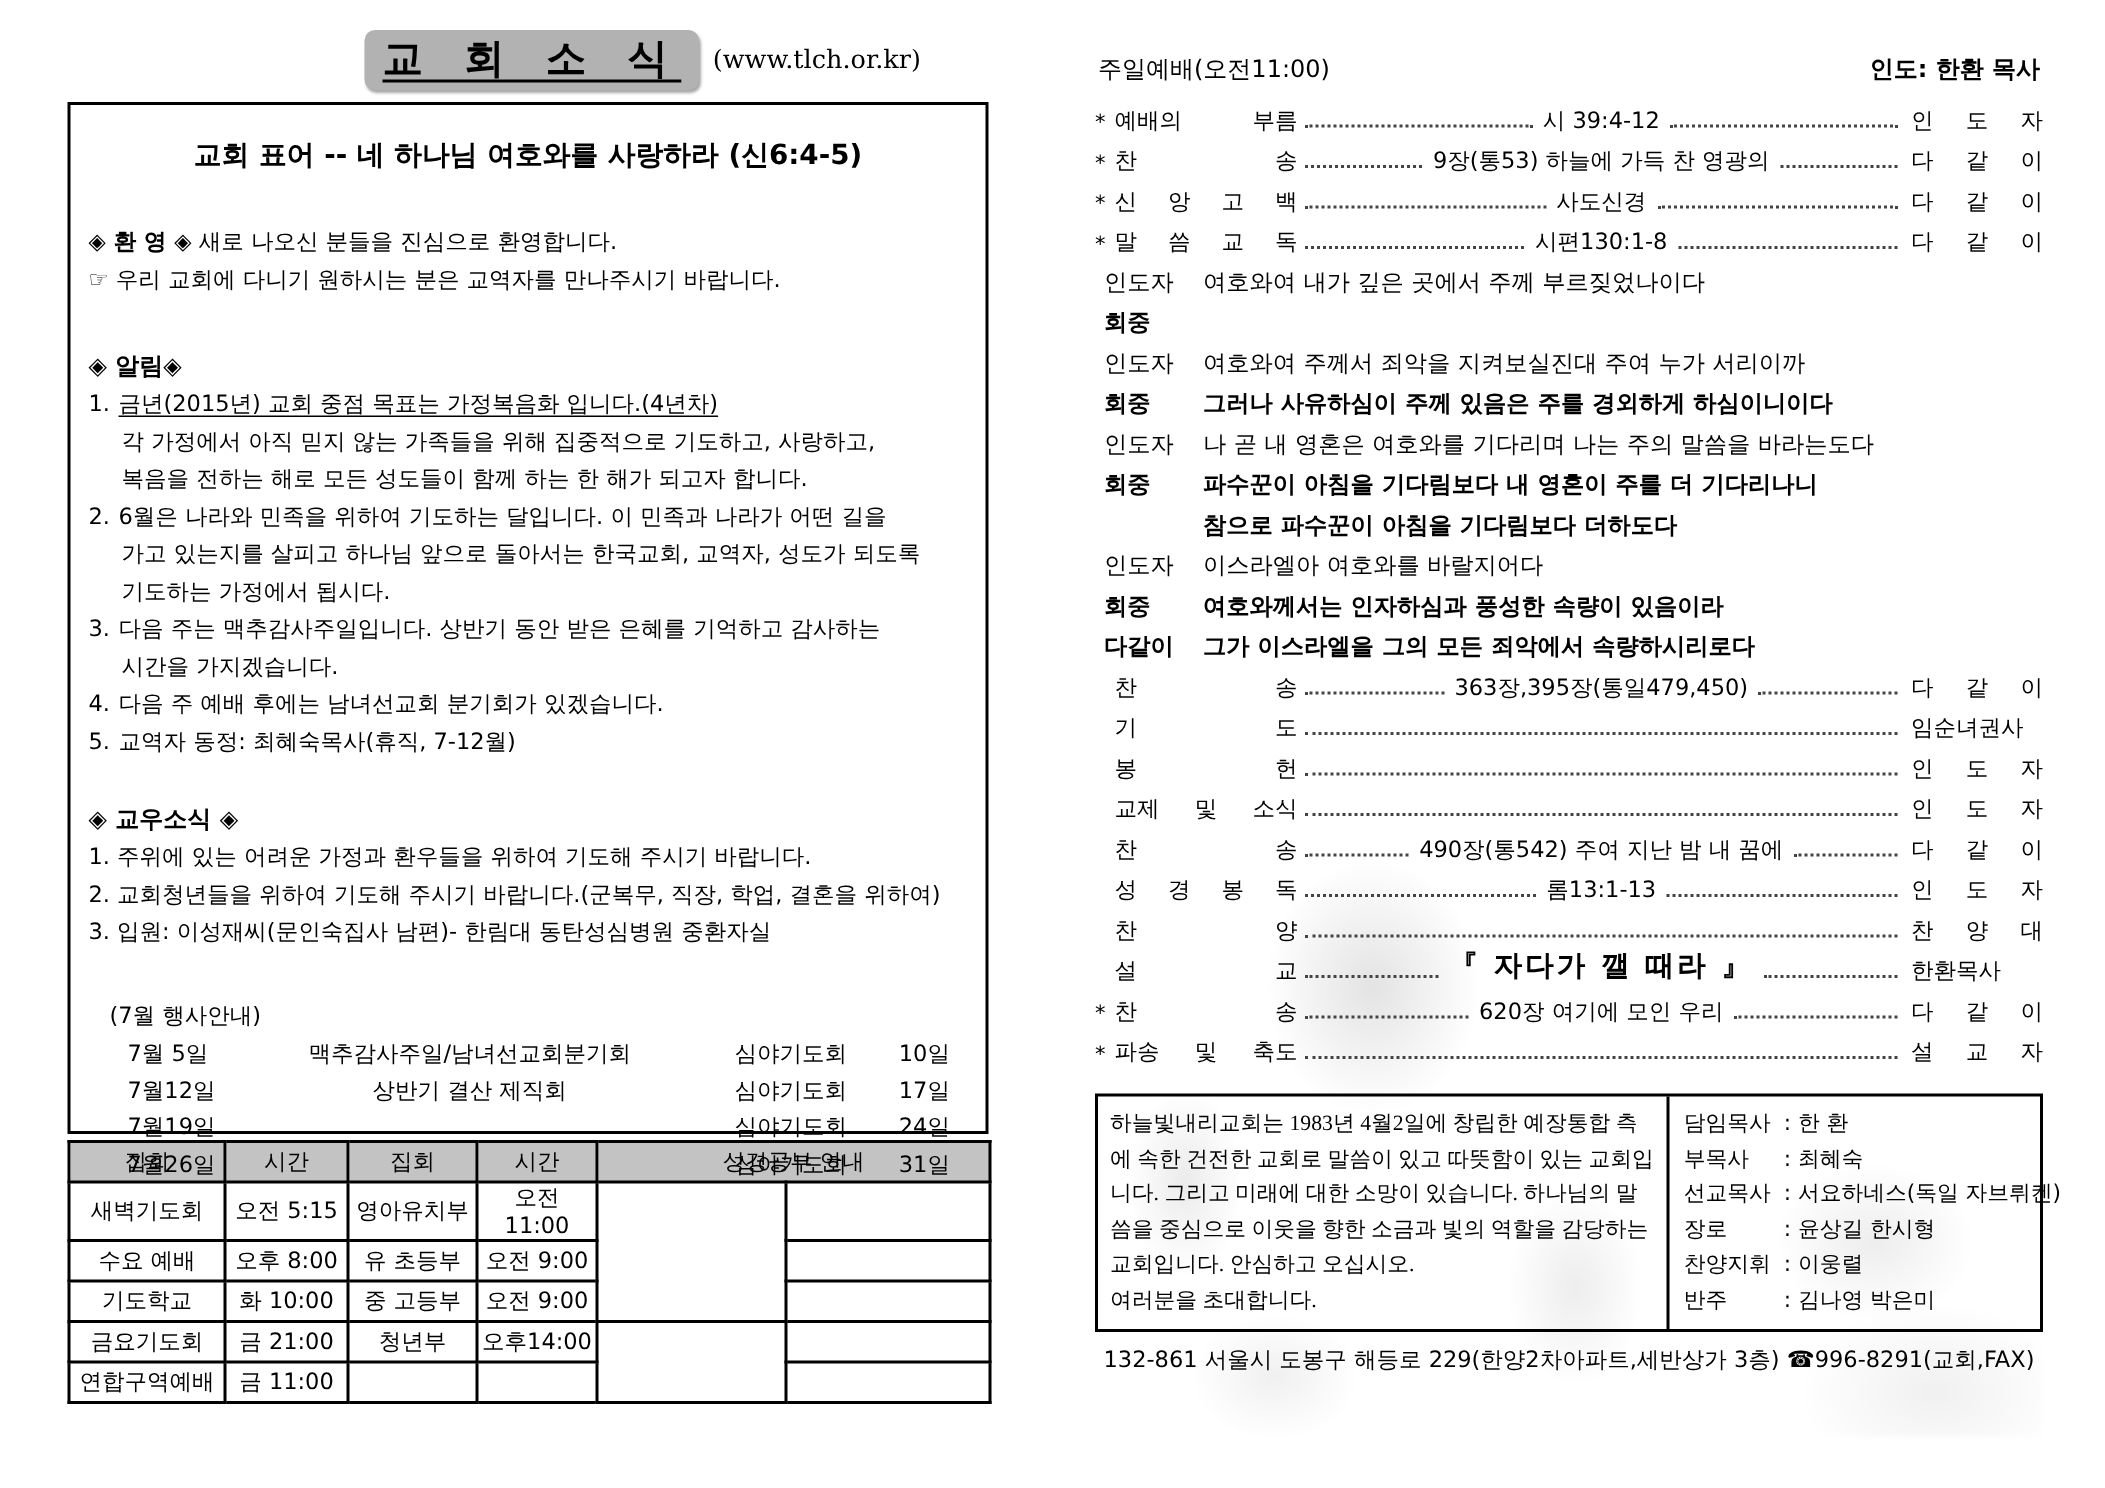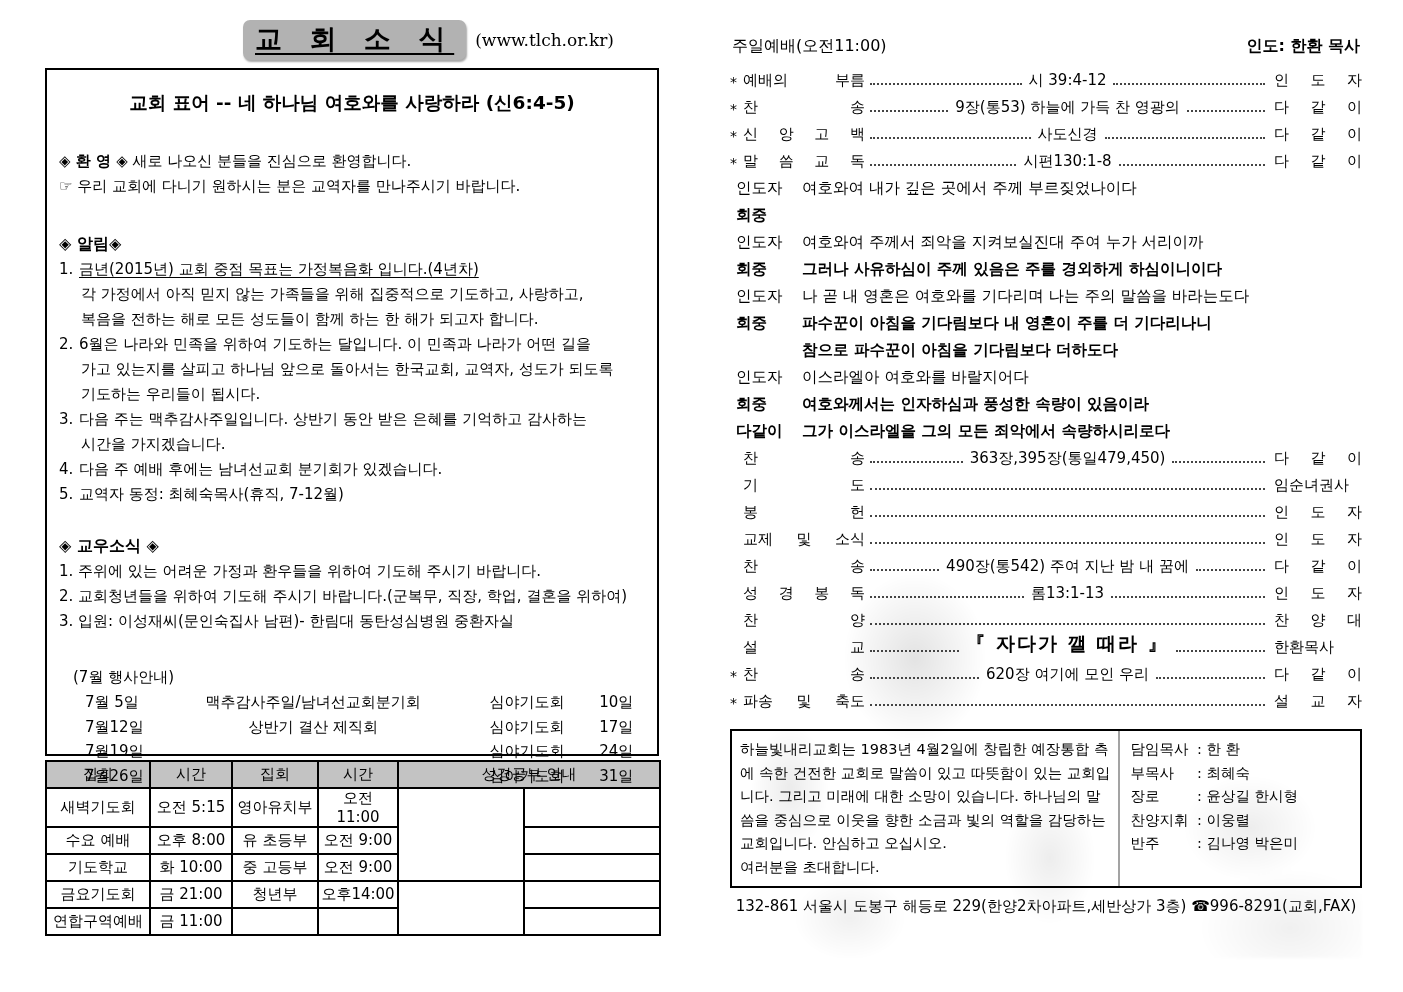--- a/index.html
+++ b/index.html
@@ -65,21 +65,21 @@
   .o-dots{flex:1;border-bottom:2px dotted #444;margin:0 5px 5px;min-width:12px;}
   .o-center{white-space:nowrap;padding:0 2px;}
   .o-center.big{font-size:19px;font-weight:bold;letter-spacing:2px;}
   .o-right{display:inline-block;width:88px;text-align:justify;text-align-last:justify;margin-left:4px;white-space:nowrap;}
   .read-row{display:flex;align-items:center;height:27px;font-size:15.5px;}
   .read-row.bold{font-weight:bold;}
   .r-who{width:66px;margin-left:6px;flex:0 0 auto;}
   .r-text{white-space:nowrap;}
 
   .info-box{display:flex;border:2px solid #000;margin-top:14px;background:transparent;}
-  .about{flex:0 0 343px;border-right:2px solid #a3a3a3;padding:7px 8px;box-sizing:border-box;}
+  .about{flex:0 0 343px;border-right:2px solid #000000;padding:7px 8px;box-sizing:border-box;font-family:Liberation Serif, serif;}
   .about .a-line{font-size:14.5px;line-height:23.5px;white-space:nowrap;}
   .staff{flex:1;padding:7px 10px;box-sizing:border-box;}
   .staff-row{font-size:14.5px;line-height:23.5px;white-space:nowrap;}
   .role{display:inline-block;width:62px;text-align:justify;text-align-last:justify;}
   .address{text-align:center;font-size:15px;margin-top:9px;white-space:nowrap;}
 </style>
 </head>
 <body>
 
 <div class="sheet">
@@ -100,21 +100,21 @@
       <div class="pline"><b>◈ 환 영 ◈</b><span> 새로 나오신 분들을 진심으로 환영합니다.</span></div>
       <div class="pline">☞ 우리 교회에 다니기 원하시는 분은 교역자를 만나주시기 바랍니다.</div>
 
       <div class="sec-head mt-lg">◈ 알림◈</div>
       <div>
           <div class="n-line"><span class="n-num">1.</span><span class="u">금년(2015년) 교회 중점 목표는 가정복음화 입니다.(4년차)</span></div>
           <div class="n-line n-cont">각 가정에서 아직 믿지 않는 가족들을 위해 집중적으로 기도하고, 사랑하고,</div>
           <div class="n-line n-cont">복음을 전하는 해로 모든 성도들이 함께 하는 한 해가 되고자 합니다.</div>
           <div class="n-line"><span class="n-num">2.</span><span>6월은 나라와 민족을 위하여 기도하는 달입니다. 이 민족과 나라가 어떤 길을</span></div>
           <div class="n-line n-cont">가고 있는지를 살피고 하나님 앞으로 돌아서는 한국교회, 교역자, 성도가 되도록</div>
-          <div class="n-line n-cont">기도하는 우리들이 됩시다.</div>
+          <div class="n-line n-cont">기도하는 가정에서 됩시다.</div>
           <div class="n-line"><span class="n-num">3.</span><span>다음 주는 맥추감사주일입니다. 상반기 동안 받은 은혜를 기억하고 감사하는</span></div>
           <div class="n-line n-cont">시간을 가지겠습니다.</div>
           <div class="n-line"><span class="n-num">4.</span><span>다음 주 예배 후에는 남녀선교회 분기회가 있겠습니다.</span></div>
           <div class="n-line"><span class="n-num">5.</span><span>교역자 동정: 최혜숙목사(휴직, 7-12월)</span></div>
         </div>
 
       <div class="sec-head mt-md">◈ 교우소식 ◈</div>
       <div>
           <div class="pline">1. 주위에 있는 어려운 가정과 환우들을 위하여 기도해 주시기 바랍니다.</div>
           <div class="pline">2. 교회청년들을 위하여 기도해 주시기 바랍니다.(군복무, 직장, 학업, 결혼을 위하여)</div>
@@ -397,20 +397,21 @@
             <div class="a-line"> 하늘빛내리교회는 1983년 4월2일에 창립한 예장통합 측</div>
             <div class="a-line">에 속한 건전한 교회로 말씀이 있고 따뜻함이 있는 교회입</div>
             <div class="a-line">니다. 그리고 미래에 대한 소망이 있습니다. 하나님의 말</div>
             <div class="a-line">씀을 중심으로 이웃을 향한 소금과 빛의 역할을 감당하는</div>
             <div class="a-line">교회입니다. 안심하고 오십시오.</div>
             <div class="a-line">여러분을 초대합니다.</div>
           </div>
         <div class="staff">
             <div class="staff-row"><span class="role">담임목사</span><span> : </span><span>한 환</span></div>
             <div class="staff-row"><span class="role">부목사</span><span> : </span><span>최혜숙</span></div>
+            <div class="staff-row"><span class="role">선교목사</span><span> : </span><span>서요하네스(독일 자브뤼켄)</span></div>
             <div class="staff-row"><span class="role">장로</span><span> : </span><span>윤상길 한시형</span></div>
             <div class="staff-row"><span class="role">찬양지휘</span><span> : </span><span>이웅렬</span></div>
             <div class="staff-row"><span class="role">반주</span><span> : </span><span>김나영 박은미</span></div>
           </div>
       </div>
 
       <div class="address">132-861   서울시 도봉구 해등로 229(한양2차아파트,세반상가 3층) ☎996-8291(교회,FAX)</div>
     </div>
   </div>
 </div>

